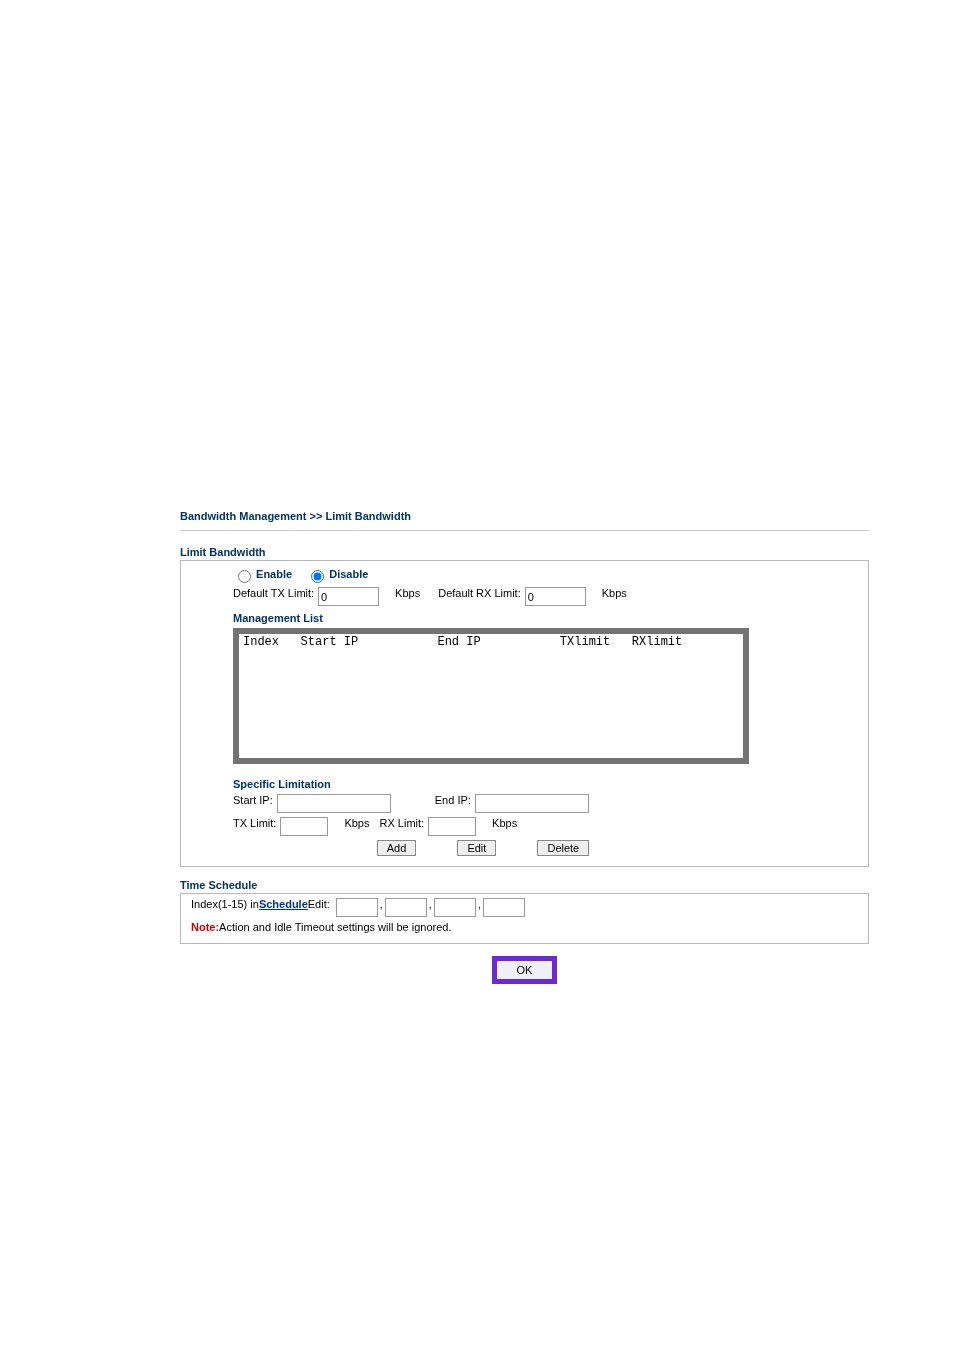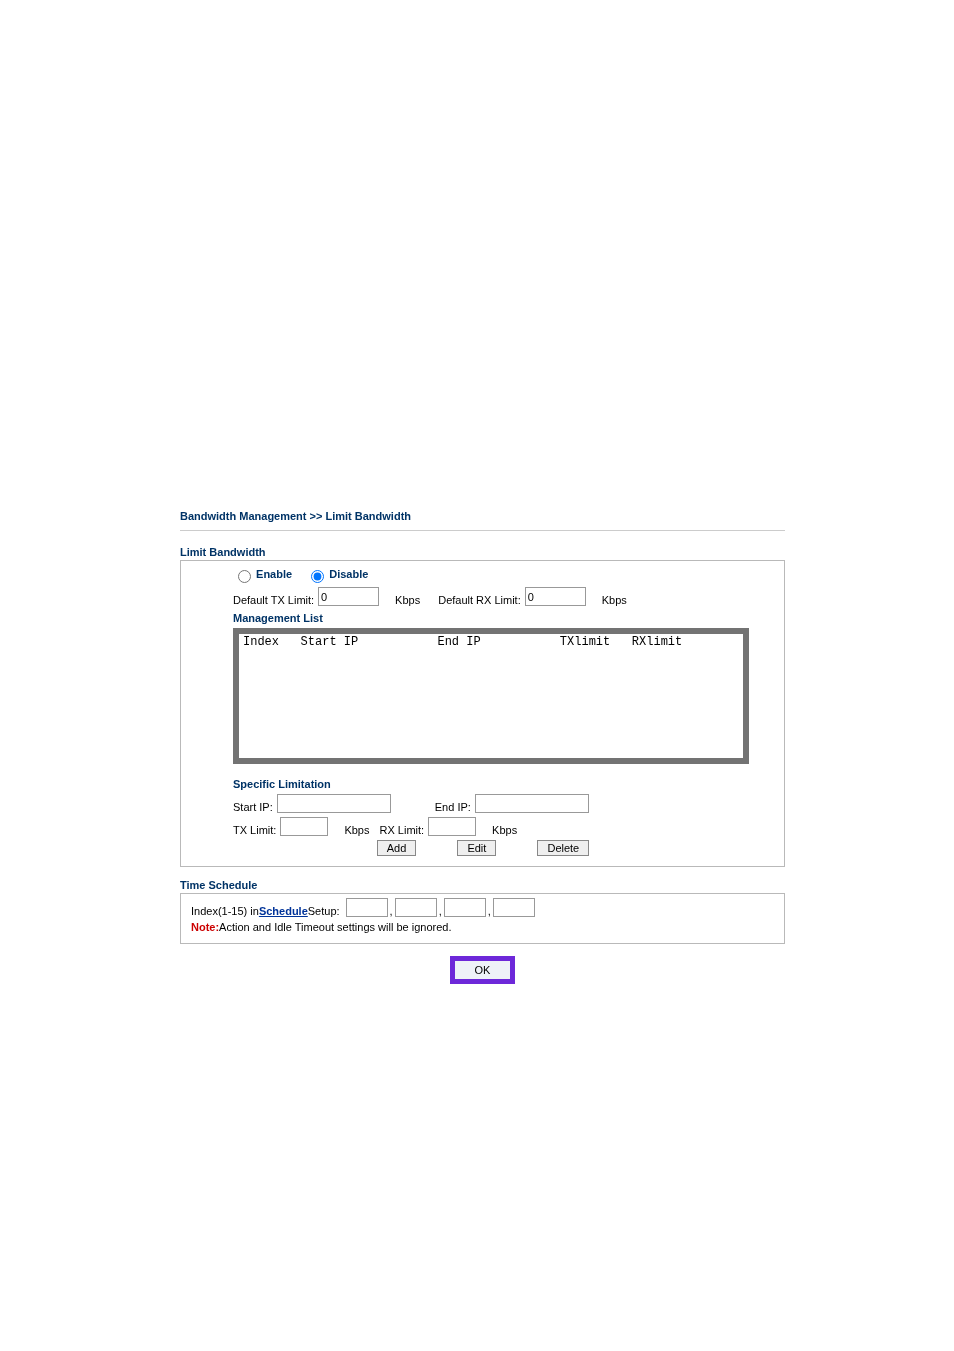--- a/index.html
+++ b/index.html
@@ -6,21 +6,21 @@
       font-family: Verdana, Arial, sans-serif;
       font-size: 11px;
       color: #000;
       background: #fff;
       margin: 0;
       padding: 0;
     }
     .container {
       margin-left: 180px;
       margin-top: 510px;
-      width: 605px;
+      width: 689px;
     }
     .breadcrumb {
       color: #003366;
       font-weight: bold;
       font-size: 11px;
       padding-bottom: 8px;
       border-bottom: 1px solid #ccc;
       margin-bottom: 15px;
     }
     .section-title {
@@ -30,21 +30,21 @@
       margin-bottom: 2px;
     }
     .panel {
       border: 1px solid #b9b9b9;
       padding: 6px 10px 10px 52px;
       margin-bottom: 12px;
     }
     .row {
       margin-bottom: 4px;
       display: flex;
-      align-items: flex-end;
+      align-items: flex-start;
       flex-wrap: wrap;
     }
     .radio-group label {
       color: #003366;
       font-weight: bold;
       margin-right: 14px;
       cursor: pointer;
     }
     .radio-group input[type="radio"] {
       vertical-align: middle;
@@ -181,21 +181,21 @@
       <button>Edit</button>
       <button>Delete</button>
     </div>
   </div>
 
   <div class="section-title">Time Schedule</div>
   <div class="schedule-panel">
     <div class="row">
       <span>Index(1-15) in </span>
       <span class="schedule-link">Schedule</span>
-      <span> Setup:</span>
+      <span> Edit:</span>
       <span style="width:6px"></span>
       <input type="text" class="sched-input" style="">
       <span class="comma">,</span>
       <input type="text" class="sched-input" style="">
       <span class="comma">,</span>
       <input type="text" class="sched-input" style="">
       <span class="comma">,</span>
       <input type="text" class="sched-input" style="">
     </div>
     <div class="row">

